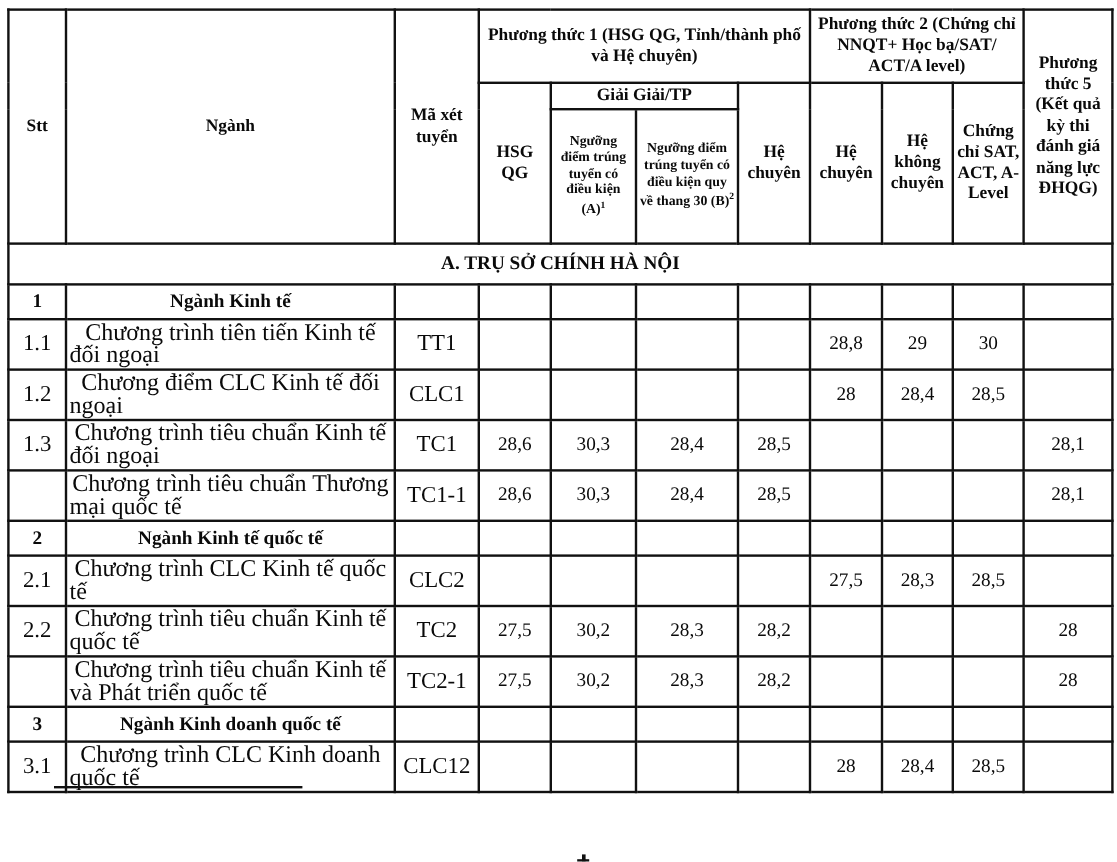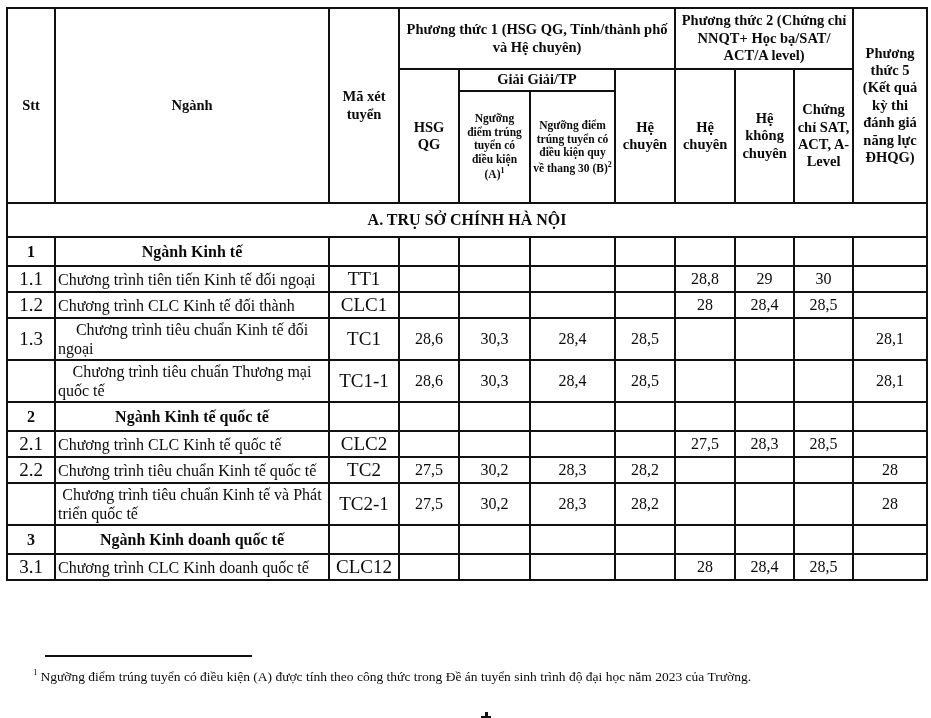--- a/index.html
+++ b/index.html
@@ -45,21 +45,21 @@
   tr.group .stt-cell { font-weight: bold; font-size: 16px; }
   .group-name-cell {
     text-align: left;
     font-weight: bold;
     font-size: 16px;
     padding-left: 8px;
   }
   .program-name-cell {
     text-align: justify;
     text-align-last: left;
-    font-size: 16px;
+    font-size: 20px;
     line-height: 19px;
     padding: 3px 8px;
   }
   .code-cell { text-align: left; font-size: 19px; padding-left: 8px; }
   .score-cell { font-size: 16px; }
   .footnotes {
     position: absolute;
     left: 33px;
     top: 655px;
     width: 880px;
@@ -163,21 +163,21 @@
         <td class="score-cell"></td>
         <td class="score-cell"></td>
         <td class="score-cell"></td>
         <td class="score-cell">28,8</td>
         <td class="score-cell">29</td>
         <td class="score-cell">30</td>
         <td class="score-cell"></td>
       </tr>
       <tr class="program">
         <td class="stt-cell">1.2</td>
-        <td class="program-name-cell">Chương trình CLC Kinh tế đối thành</td>
+        <td class="program-name-cell">Chương điểm CLC Kinh tế đối ngoại</td>
         <td class="code-cell">CLC1</td>
         <td class="score-cell"></td>
         <td class="score-cell"></td>
         <td class="score-cell"></td>
         <td class="score-cell"></td>
         <td class="score-cell">28</td>
         <td class="score-cell">28,4</td>
         <td class="score-cell">28,5</td>
         <td class="score-cell"></td>
       </tr>
@@ -283,19 +283,18 @@
         <td class="score-cell">28</td>
         <td class="score-cell">28,4</td>
         <td class="score-cell">28,5</td>
         <td class="score-cell"></td>
       </tr>
     </tbody>
 </table>
 
 <div class="footnotes">
   <div class="footnote-rule"></div>
-  <div class="footnote-line"><sup>1</sup><span>Ngưỡng điểm trúng tuyển có điều kiện (A) được tính theo công thức trong Đề án tuyển sinh trình độ đại học năm 2023 của Trường.</span></div>
 </div>
 
 <div class="cutoff-fragment">
   <div class="stem"></div>
   <div class="base"></div>
 </div>
 
 </body></html>

